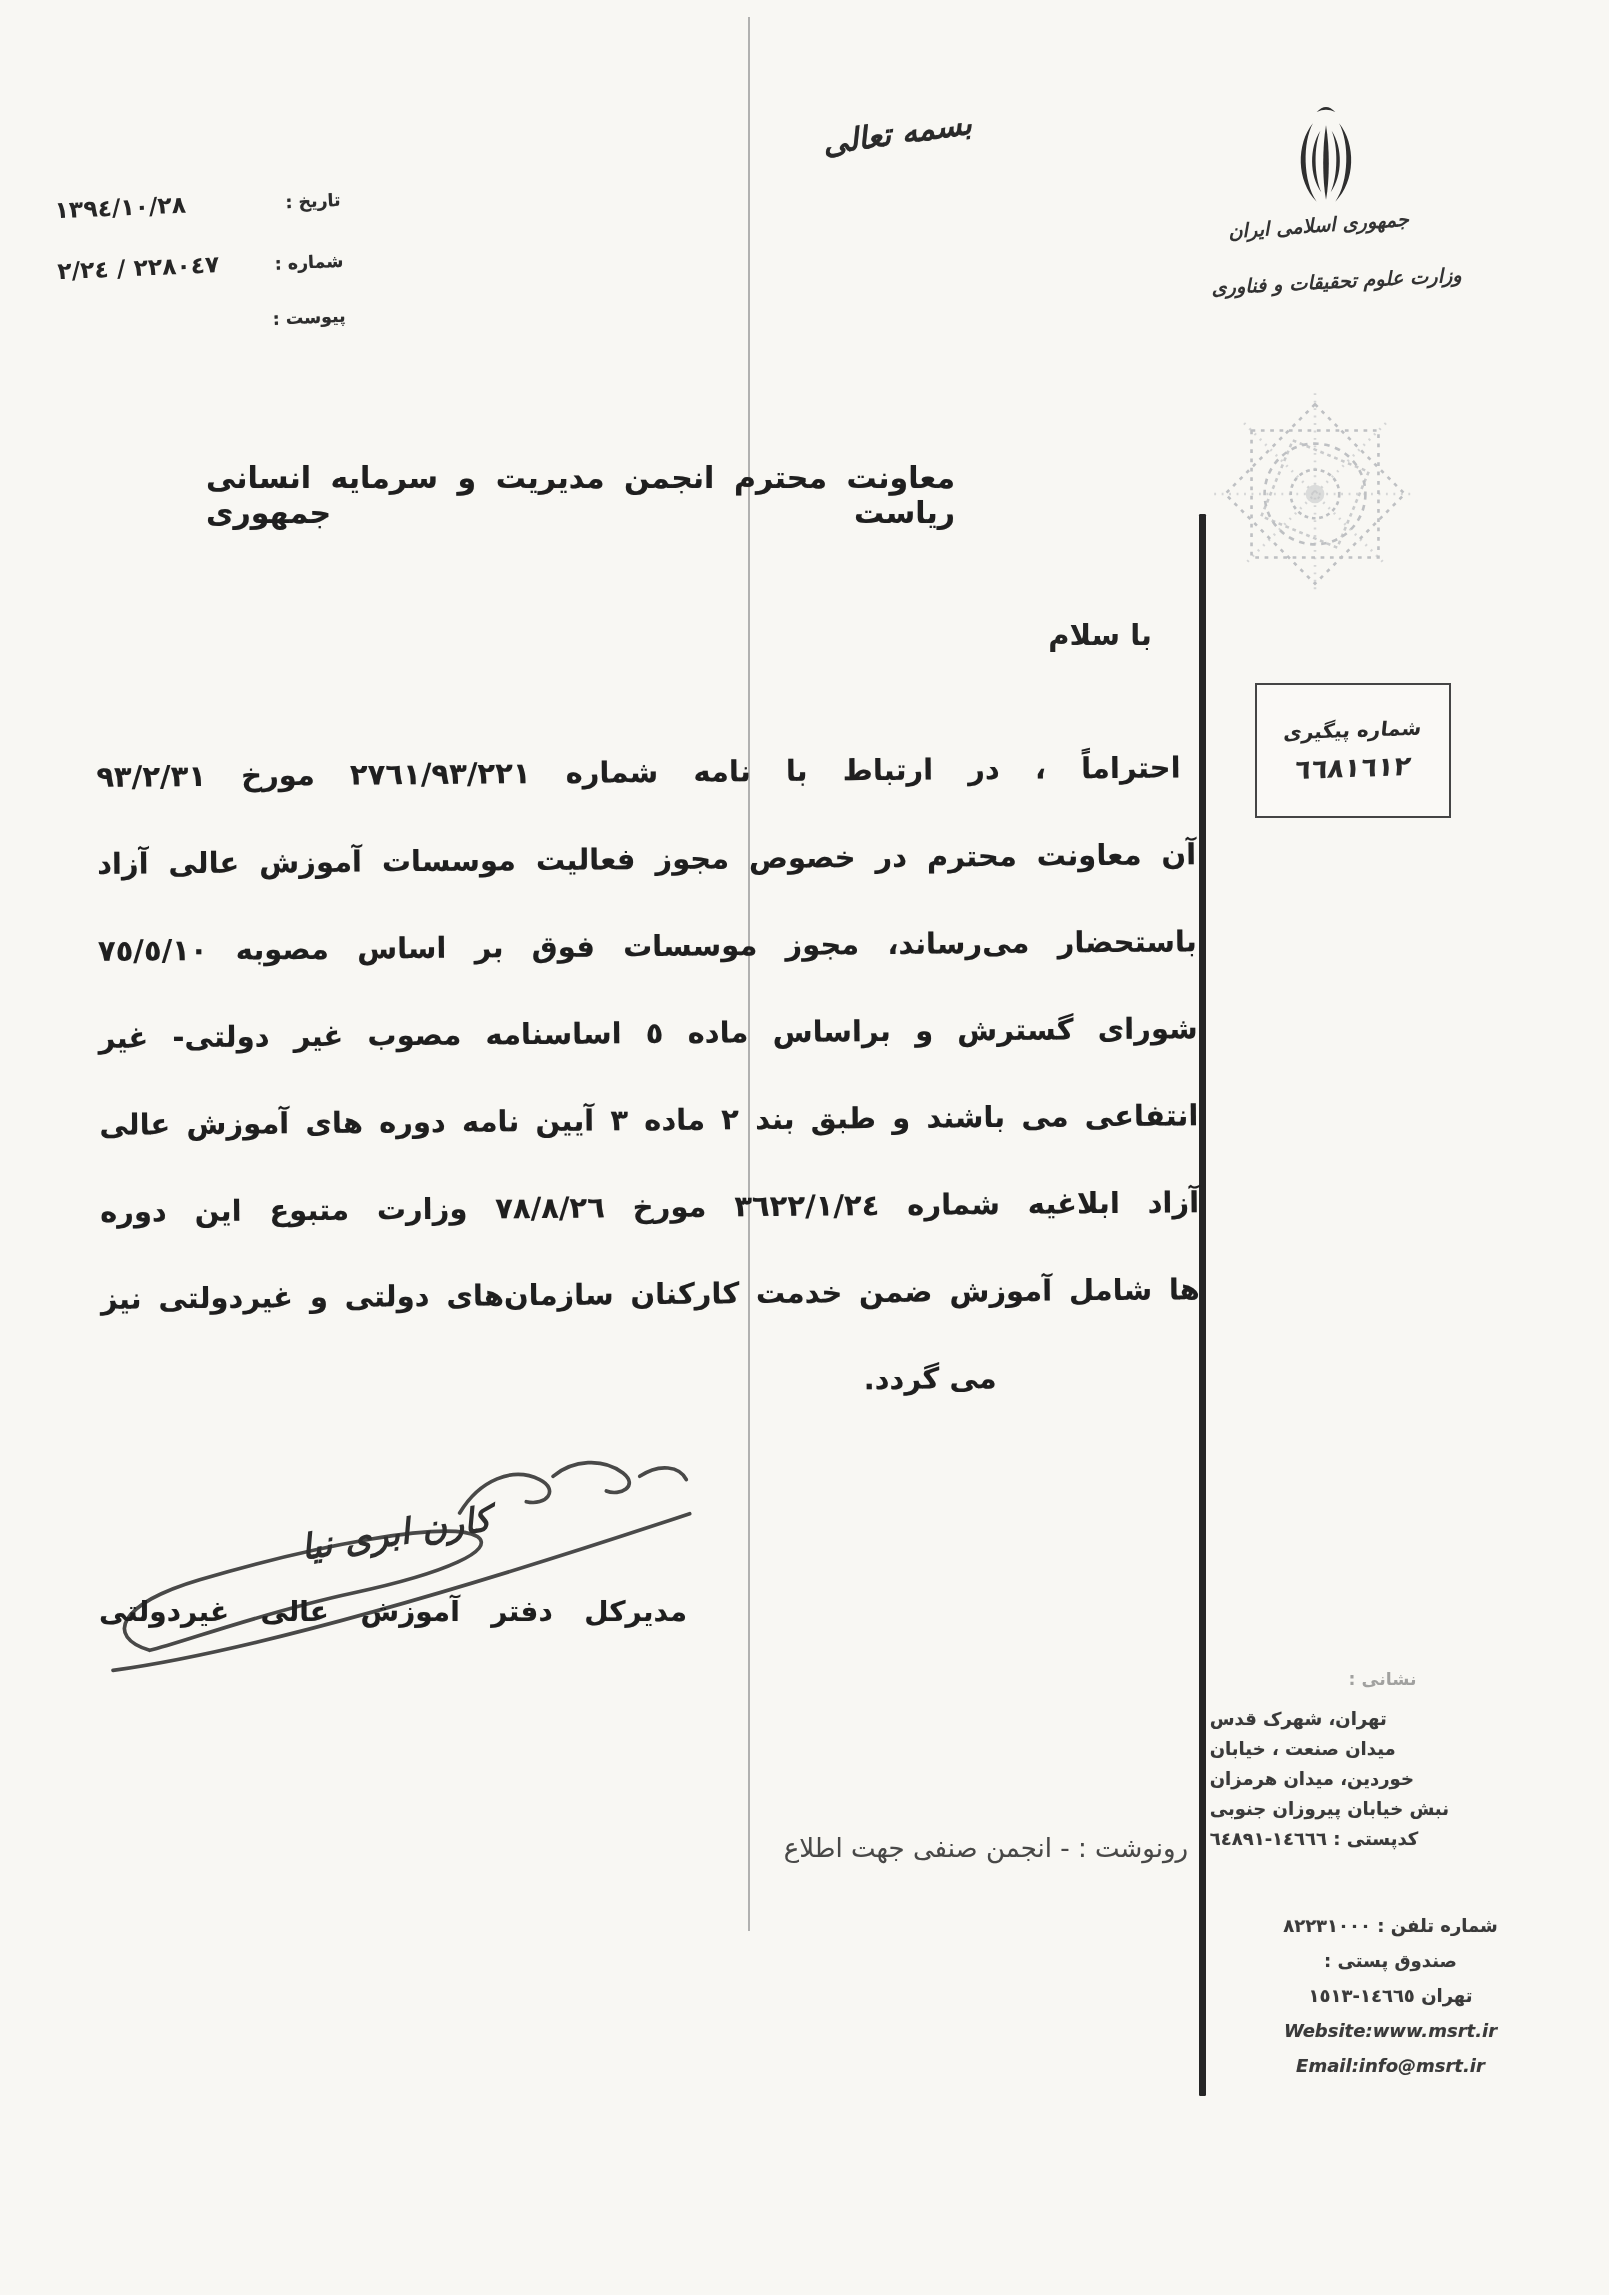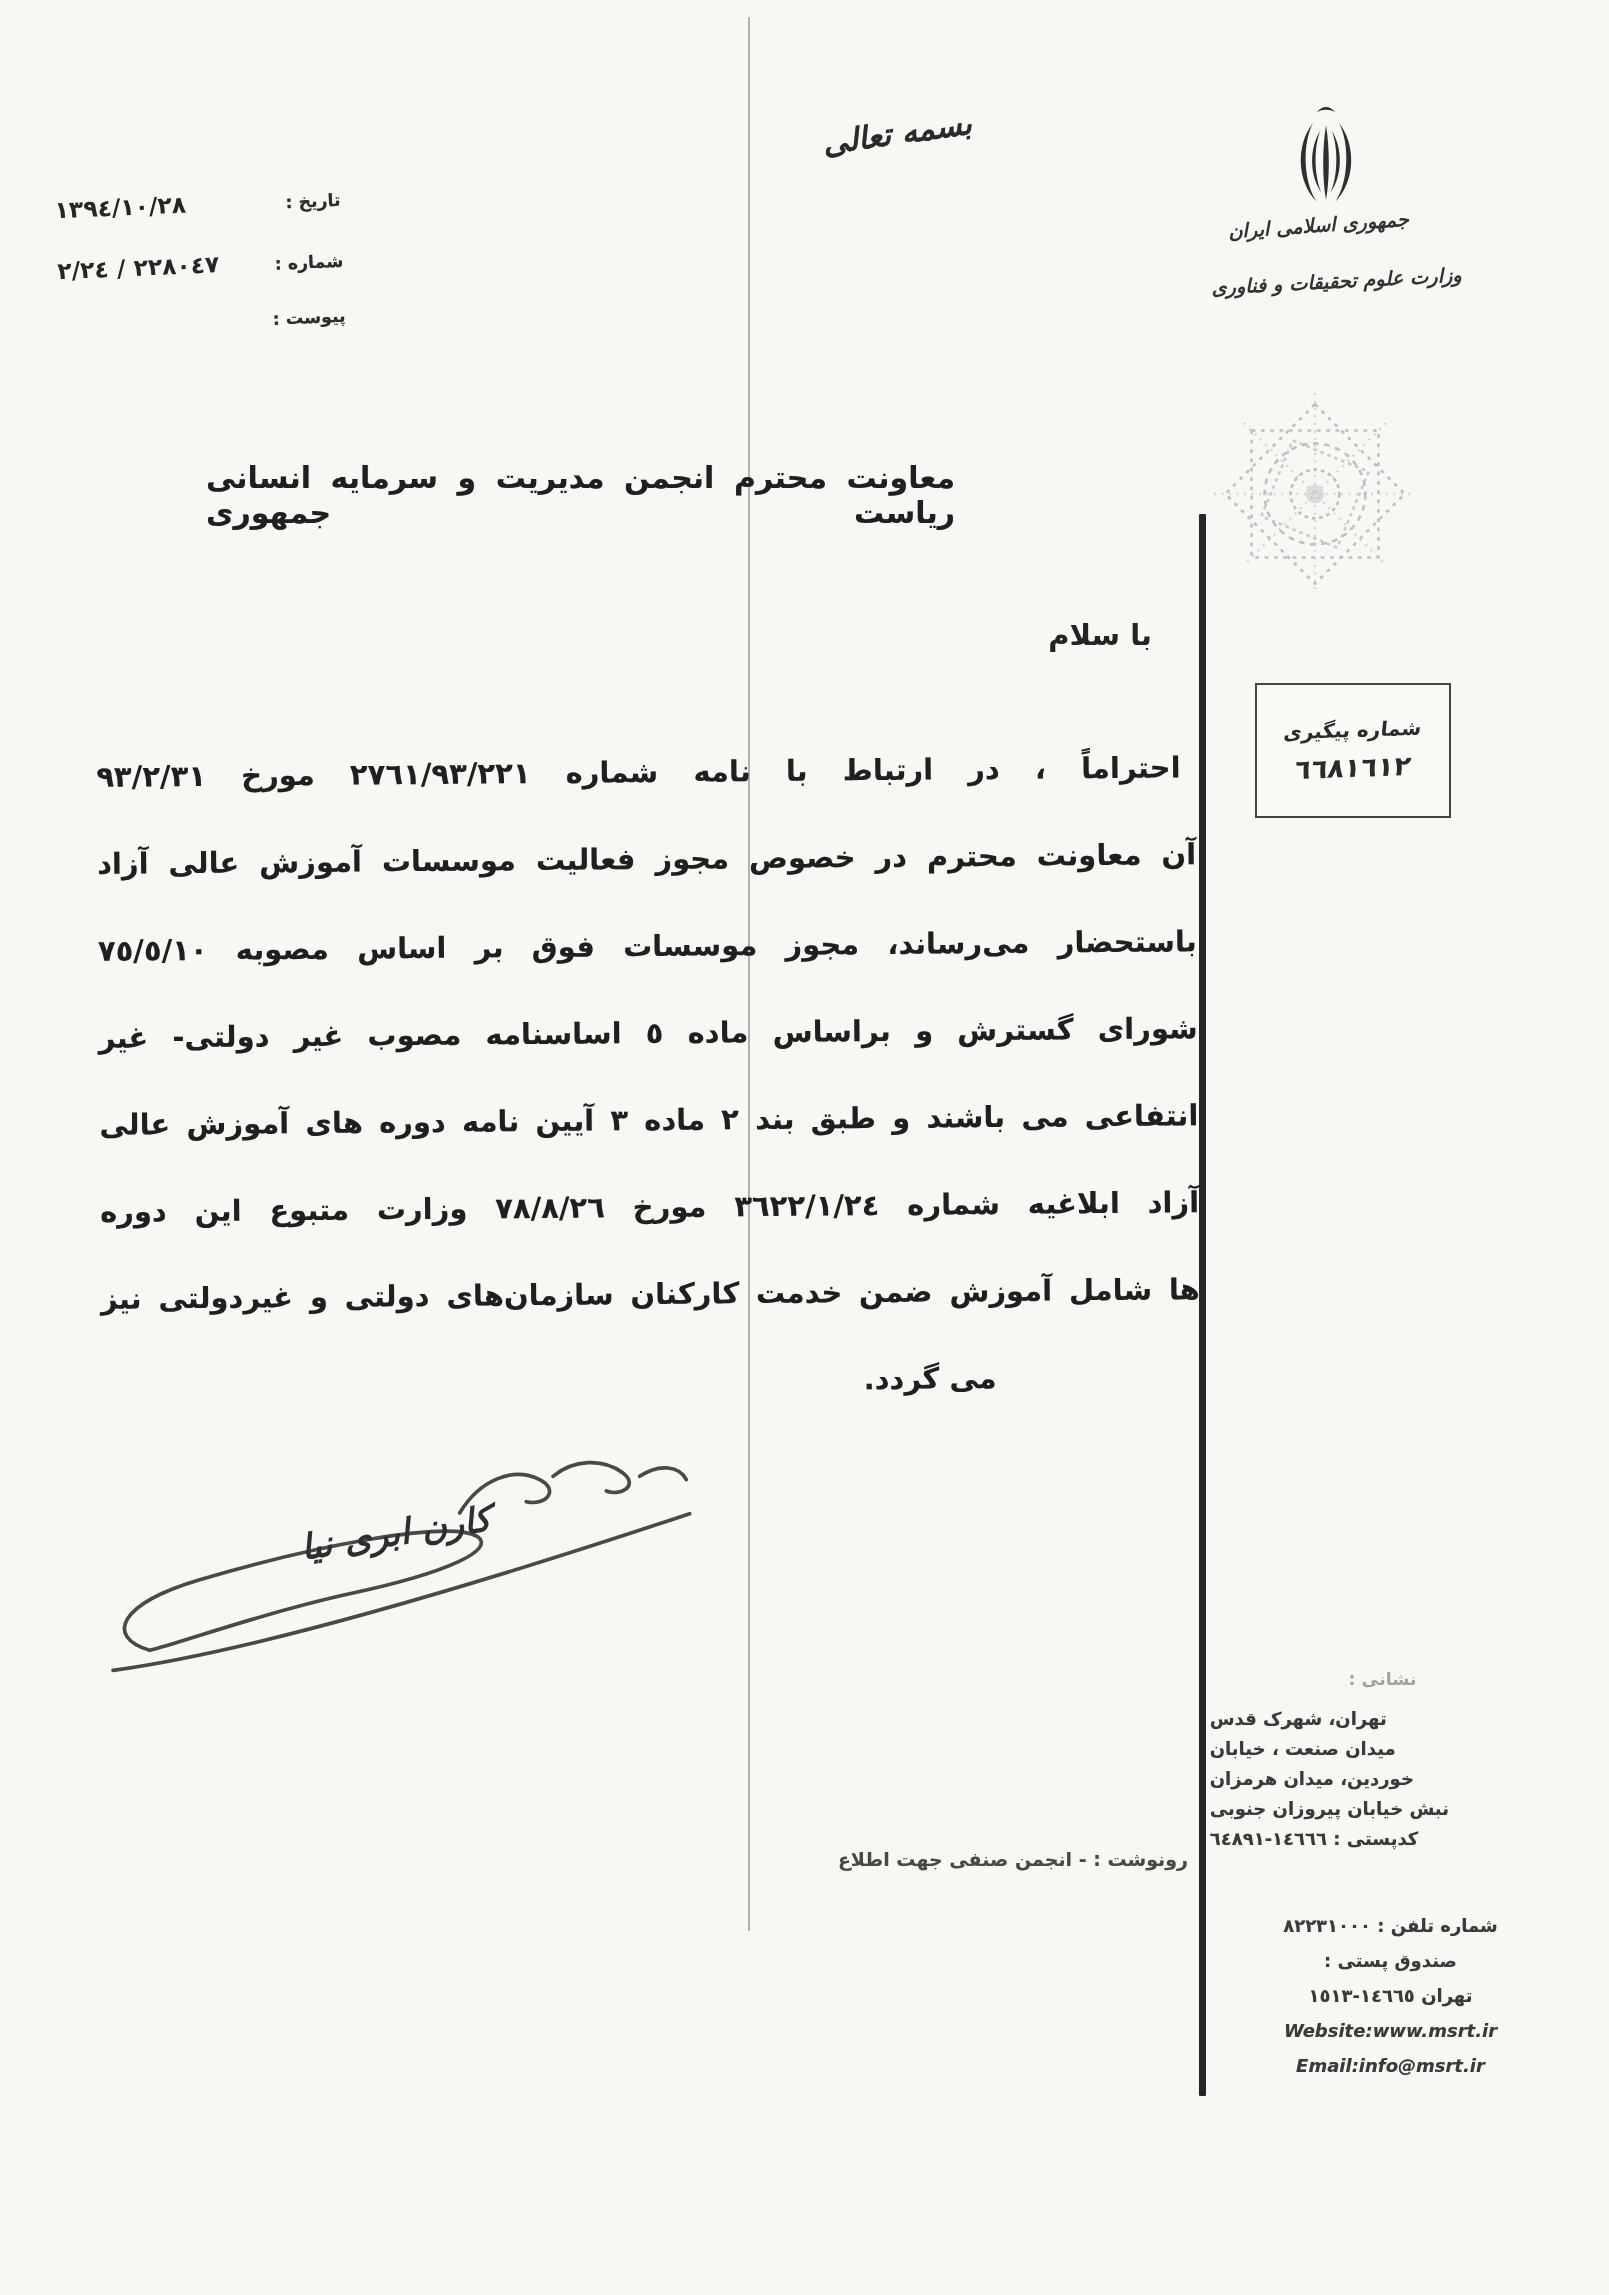--- a/index.html
+++ b/index.html
@@ -41,22 +41,22 @@
     text-align:justify; text-align-last:justify; text-shadow:0 0 0.7px rgba(0,0,0,.25); white-space:nowrap;}
   .bline.first{padding-right:14.7px;}
   .bline.last{text-align:right; text-align-last:right; padding-left:0; padding-right:204px;}
   
   .sig-wrap{left:87px; top:1449px; width:634px; height:230px;}
   .sig-svg{position:absolute; left:0; top:0;}
   .sig-name{position:absolute; left:214px; top:64px; font-size:35px; font-weight:700; font-style:italic;
     transform:rotate(-9deg); color:#2e2e2e; white-space:nowrap;}
   .sig-title{left:100px; top:1595px; width:588px; font-size:28px; font-weight:700; color:#1f1f1f;
     text-align:justify; text-align-last:justify; text-shadow:0 0 0.7px rgba(0,0,0,.3);}
-  .cc{right:421px; top:1833px; font-size:19px; font-weight:700; color:#303030; opacity:.88;
-    text-shadow:0 0 0.7px rgba(0,0,0,.25); white-space:nowrap;margin-top:15px;}
+  .cc{right:421px; top:1833px; font-size:26px; font-weight:400; color:#303030; opacity:.88;
+    text-shadow:0 0 0.7px rgba(0,0,0,.25); white-space:nowrap;}
   
   .contact{left:1208px; top:1669px; width:351px; color:#3a3a3a;}
   .addr-label{height:39px; font-size:17.4px; font-weight:700; text-align:center; opacity:.45;}
   .contact-line{height:30px; font-size:18px; font-weight:700; text-align:left; padding-left:2.7px;
     padding-right:9.4px; text-shadow:0 0 0.7px rgba(0,0,0,.3); white-space:nowrap;}
   .contact-line.centered{text-align:center; height:35px; padding-right:0;padding-left:16px;}
   .contact-line.gap{margin-top:57px;}
   .latin{font-family:"DejaVu Sans", sans-serif; font-weight:700; font-style:italic;}
 </style>
 </head>
@@ -133,20 +133,21 @@
       <g fill="none" stroke="#2b2b2b" stroke-width="5.5" stroke-linecap="round" opacity=".85">
         <path d="M95 302 C28 282 48 232 170 196 C340 146 542 106 586 131 C616 151 540 186 400 216 C260 246 140 292 95 302"></path>
         <path d="M40 332 C260 302 620 192 905 97"></path>
         <path d="M560 96 C590 46 640 26 680 46 C710 61 690 86 660 79"></path>
         <path d="M700 41 C730 16 775 13 805 36 C830 56 800 71 780 63"></path>
         <path d="M830 41 C860 21 890 26 900 46"></path>
       </g>
     </svg>
     <span class="sig-name">کارن ابری نیا</span>
   </div>
+  <div class="abs sig-title">مدیرکل دفتر آموزش عالی غیردولتی</div>
 
   <div class="abs cc">رونوشت : - انجمن صنفی جهت اطلاع</div>
 
   <div class="abs contact">
     <div class="addr-label">نشانی :</div>
     <div class="contact-line">تهران، شهرک قدس</div>
     <div class="contact-line">میدان صنعت ، خیابان</div>
     <div class="contact-line">خوردین، میدان هرمزان</div>
     <div class="contact-line">نبش خیابان پیروزان جنوبی</div>
     <div class="contact-line">کدپستی : ١٤٦٦٦-٦٤٨٩١</div>

